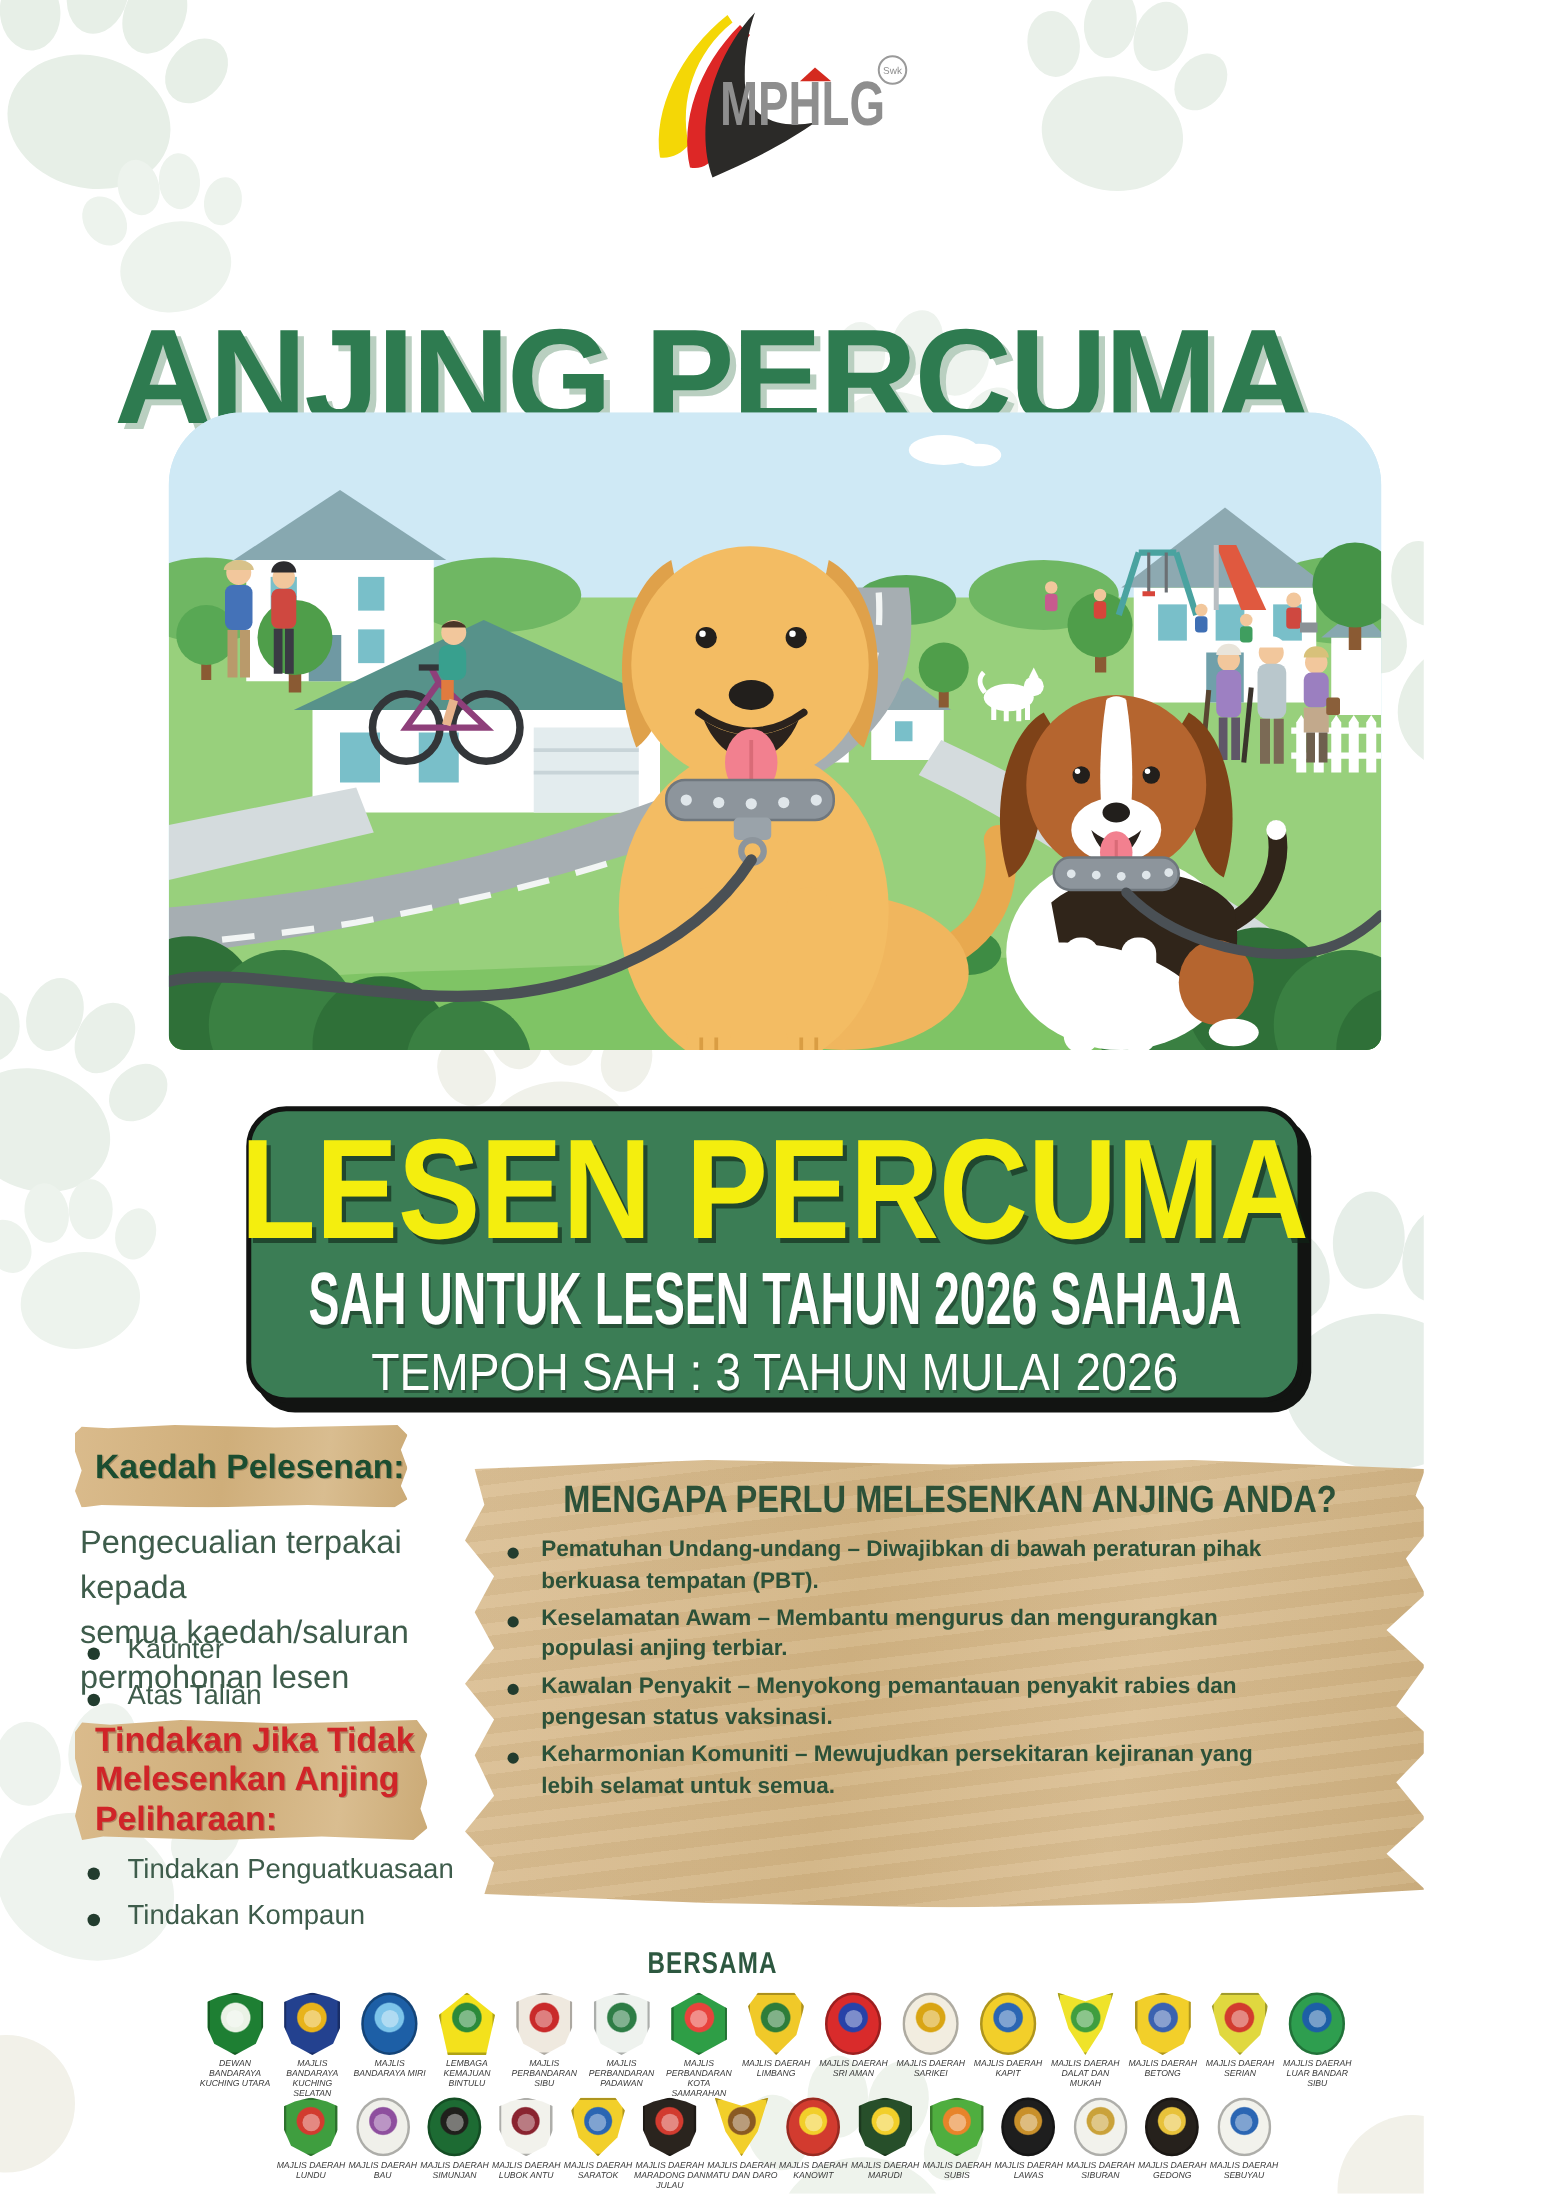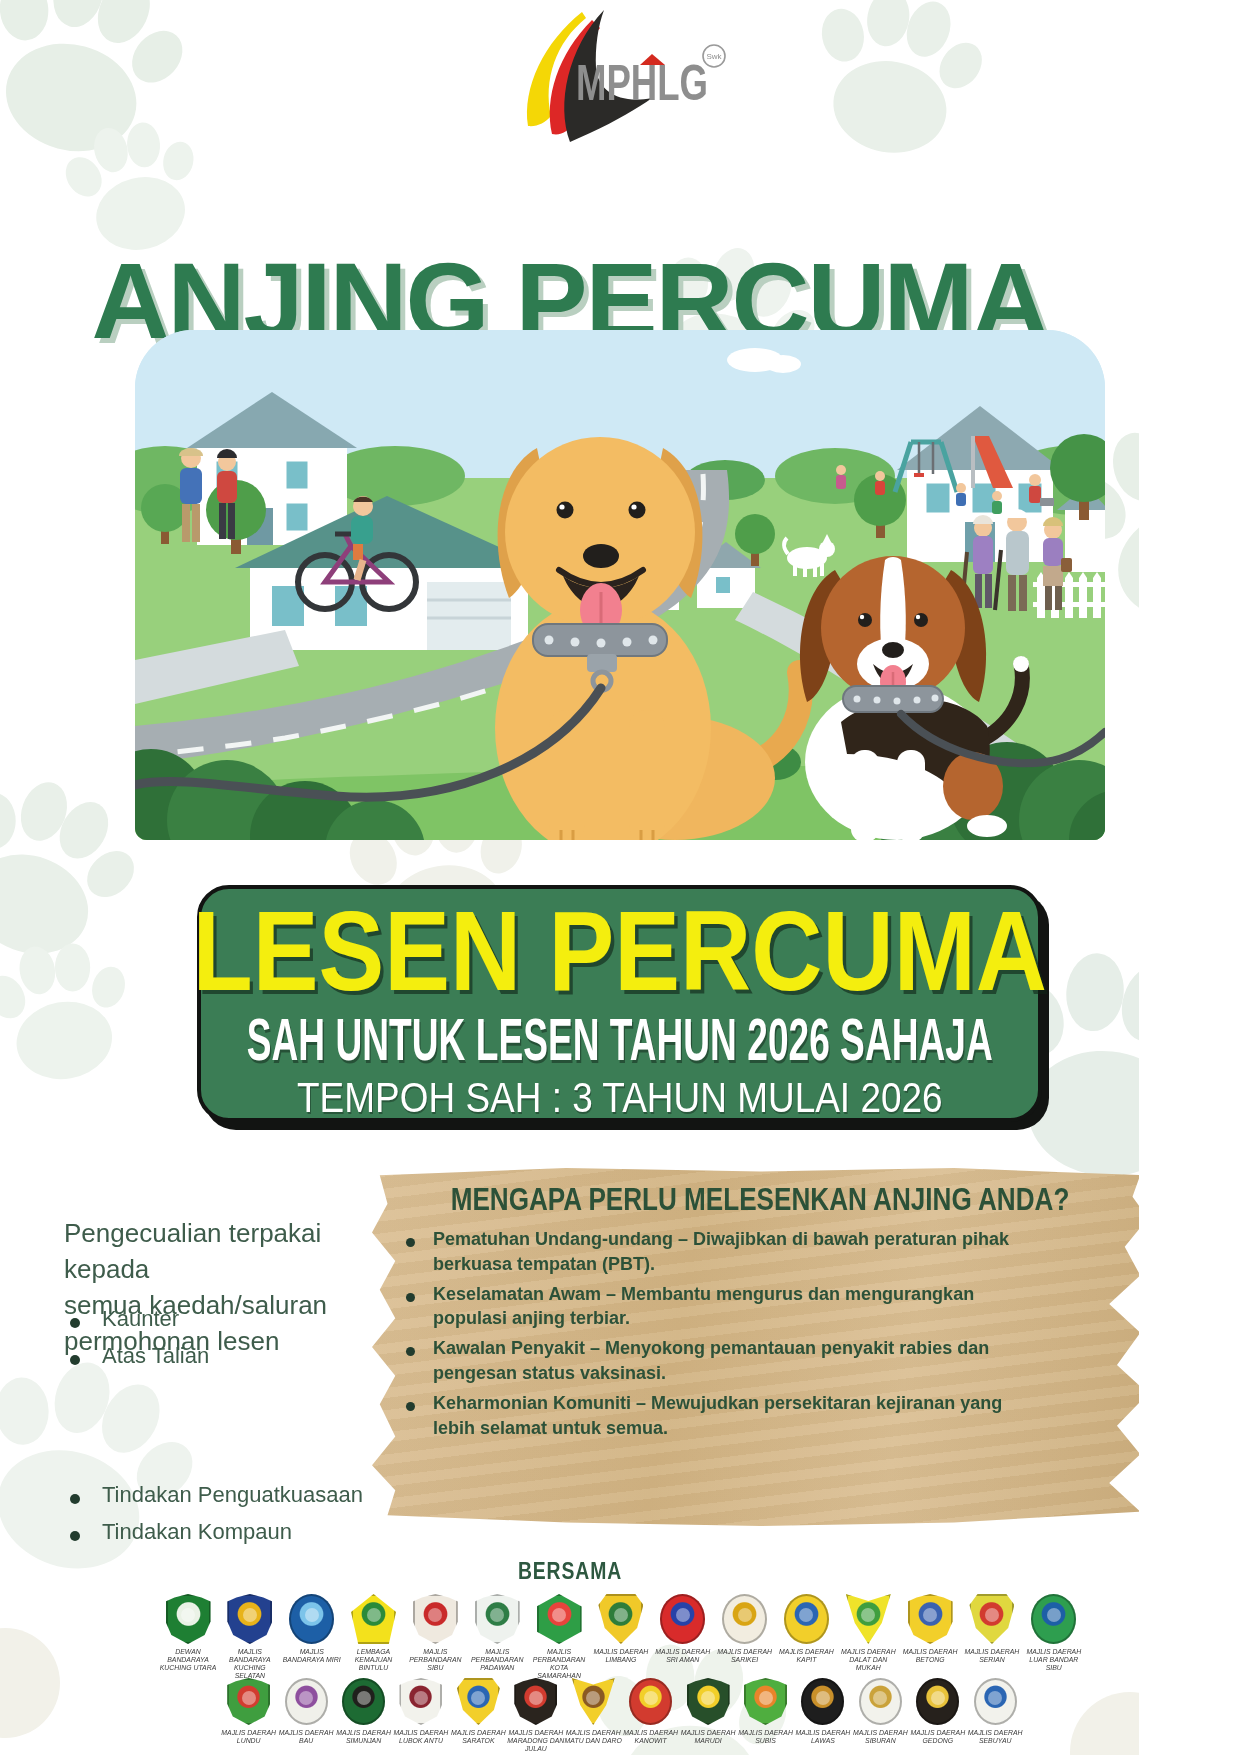--- a/index.html
+++ b/index.html
@@ -420,35 +420,43 @@
         </g>
       </svg>
     </div>
 
     <div class="banner">
       <div class="banner-h1">LESEN PERCUMA</div>
       <div class="banner-h2">SAH UNTUK LESEN TAHUN 2026 SAHAJA</div>
       <div class="banner-h3">TEMPOH SAH : 3 TAHUN MULAI 2026</div>
     </div>
 
+    <div class="tape tape1">
+      <span class="t">Kaedah Pelesenan:</span>
+    </div>
     <div class="left-para">Pengecualian terpakai kepada
 semua kaedah/saluran
 permohonan lesen</div>
     <ul class="dotlist list1">
 
     <li>
           <span class="dot"></span>
           <span>Kaunter</span>
         </li>
         <li>
           <span class="dot"></span>
           <span>Atas Talian</span>
         </li>
       </ul>
 
+    <div class="tape tape2">
+      <span class="t">Tindakan Jika Tidak
+Melesenkan Anjing
+Peliharaan:</span>
+    </div>
     <ul class="dotlist list2">
 
     <li>
           <span class="dot"></span>
           <span>Tindakan Penguatkuasaan</span>
         </li>
         <li>
           <span class="dot"></span>
           <span>Tindakan Kompaun</span>
         </li>

